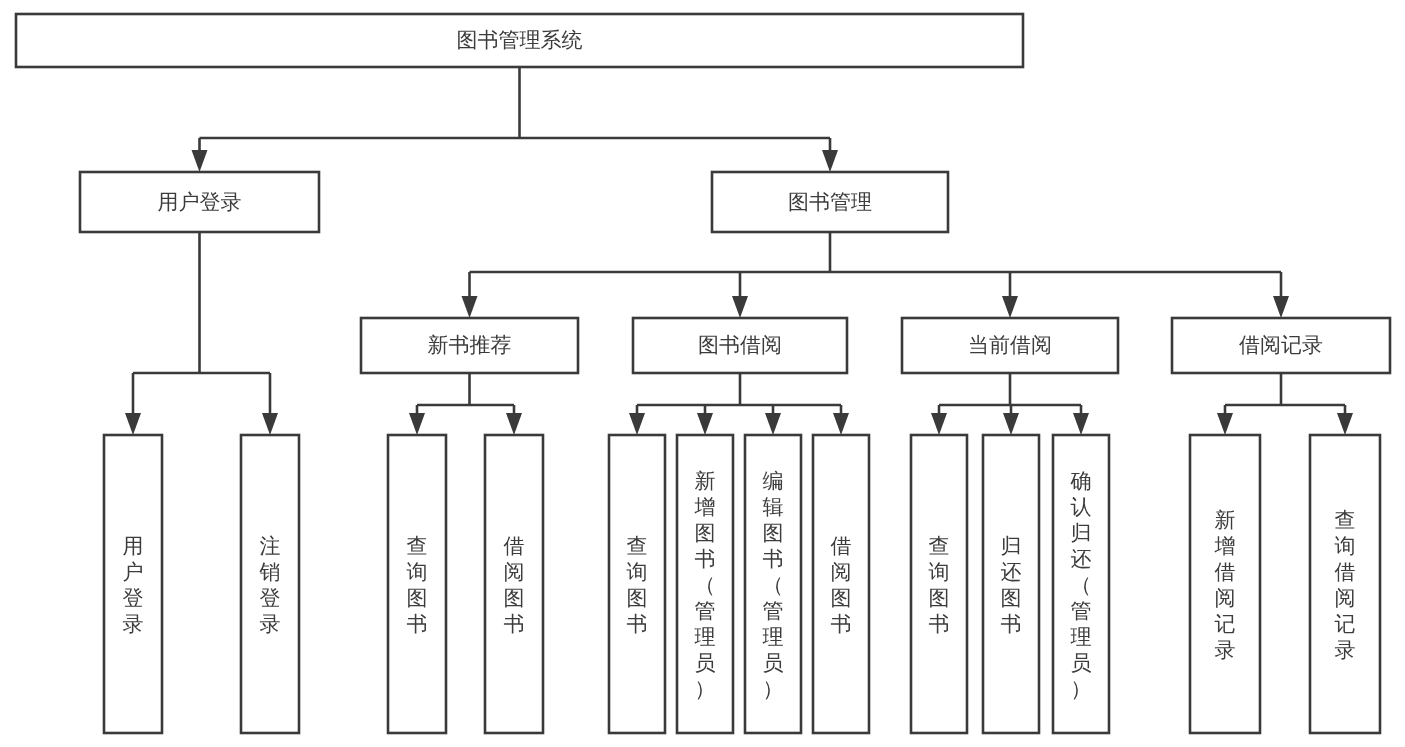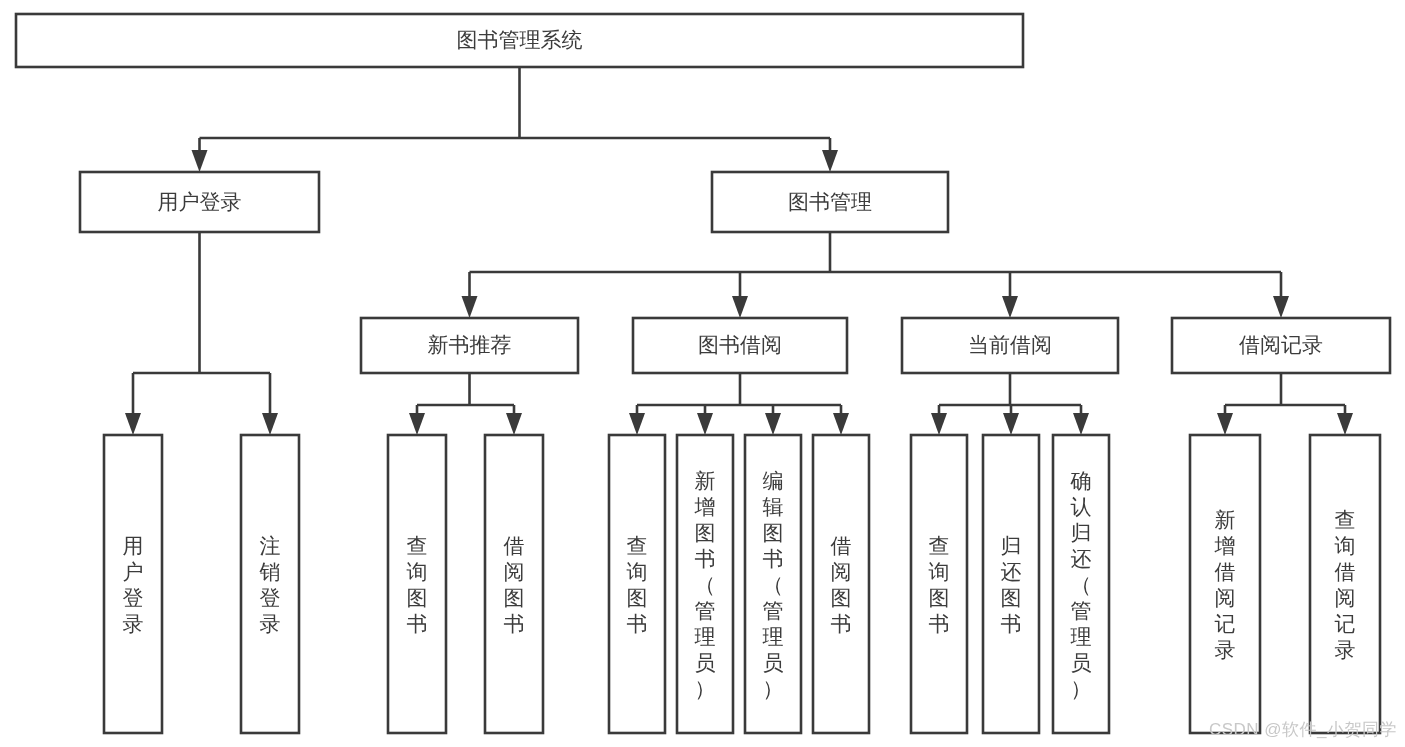--- a/index.html
+++ b/index.html
@@ -264,15 +264,14 @@
           <text x="1345" y="521" class="vchar">查</text>
           <text x="1345" y="547" class="vchar">询</text>
           <text x="1345" y="573" class="vchar">借</text>
           <text x="1345" y="599" class="vchar">阅</text>
           <text x="1345" y="625" class="vchar">记</text>
           <text x="1345" y="651" class="vchar">录</text>
         </g>
       </g>
   </svg>
 
-  <div class="watermark">CSDN @软件_小贺同学</div>
 
 </div>
 
 </body></html>

